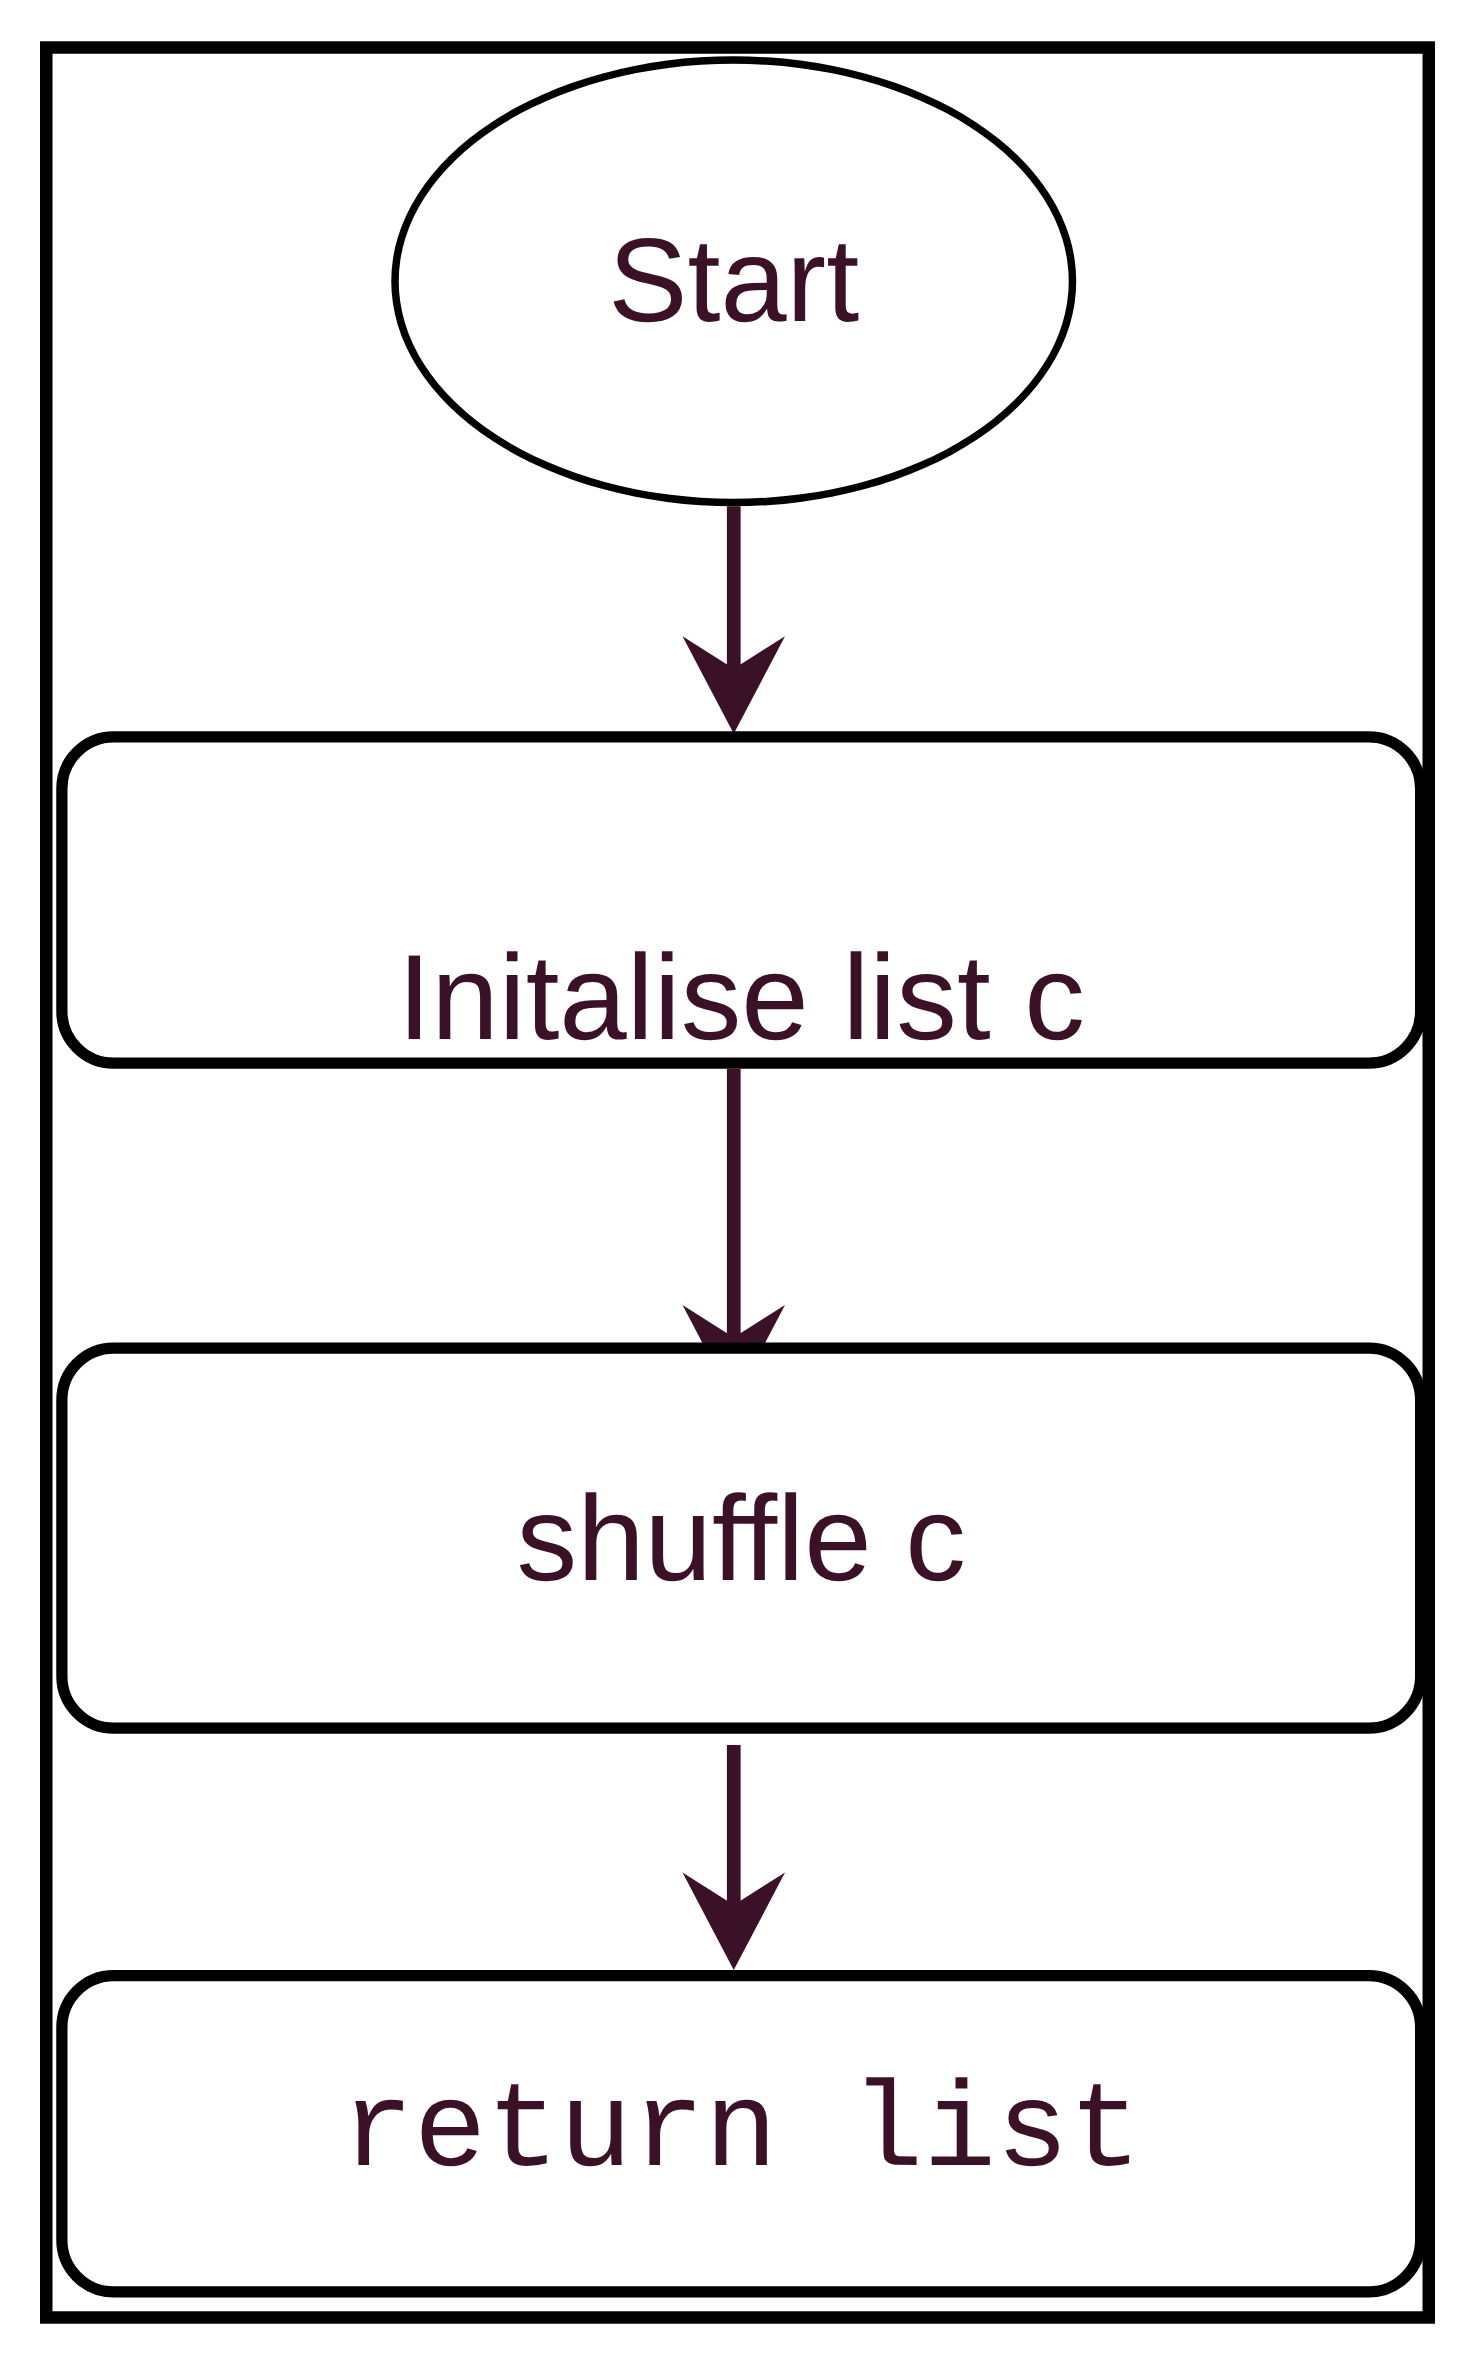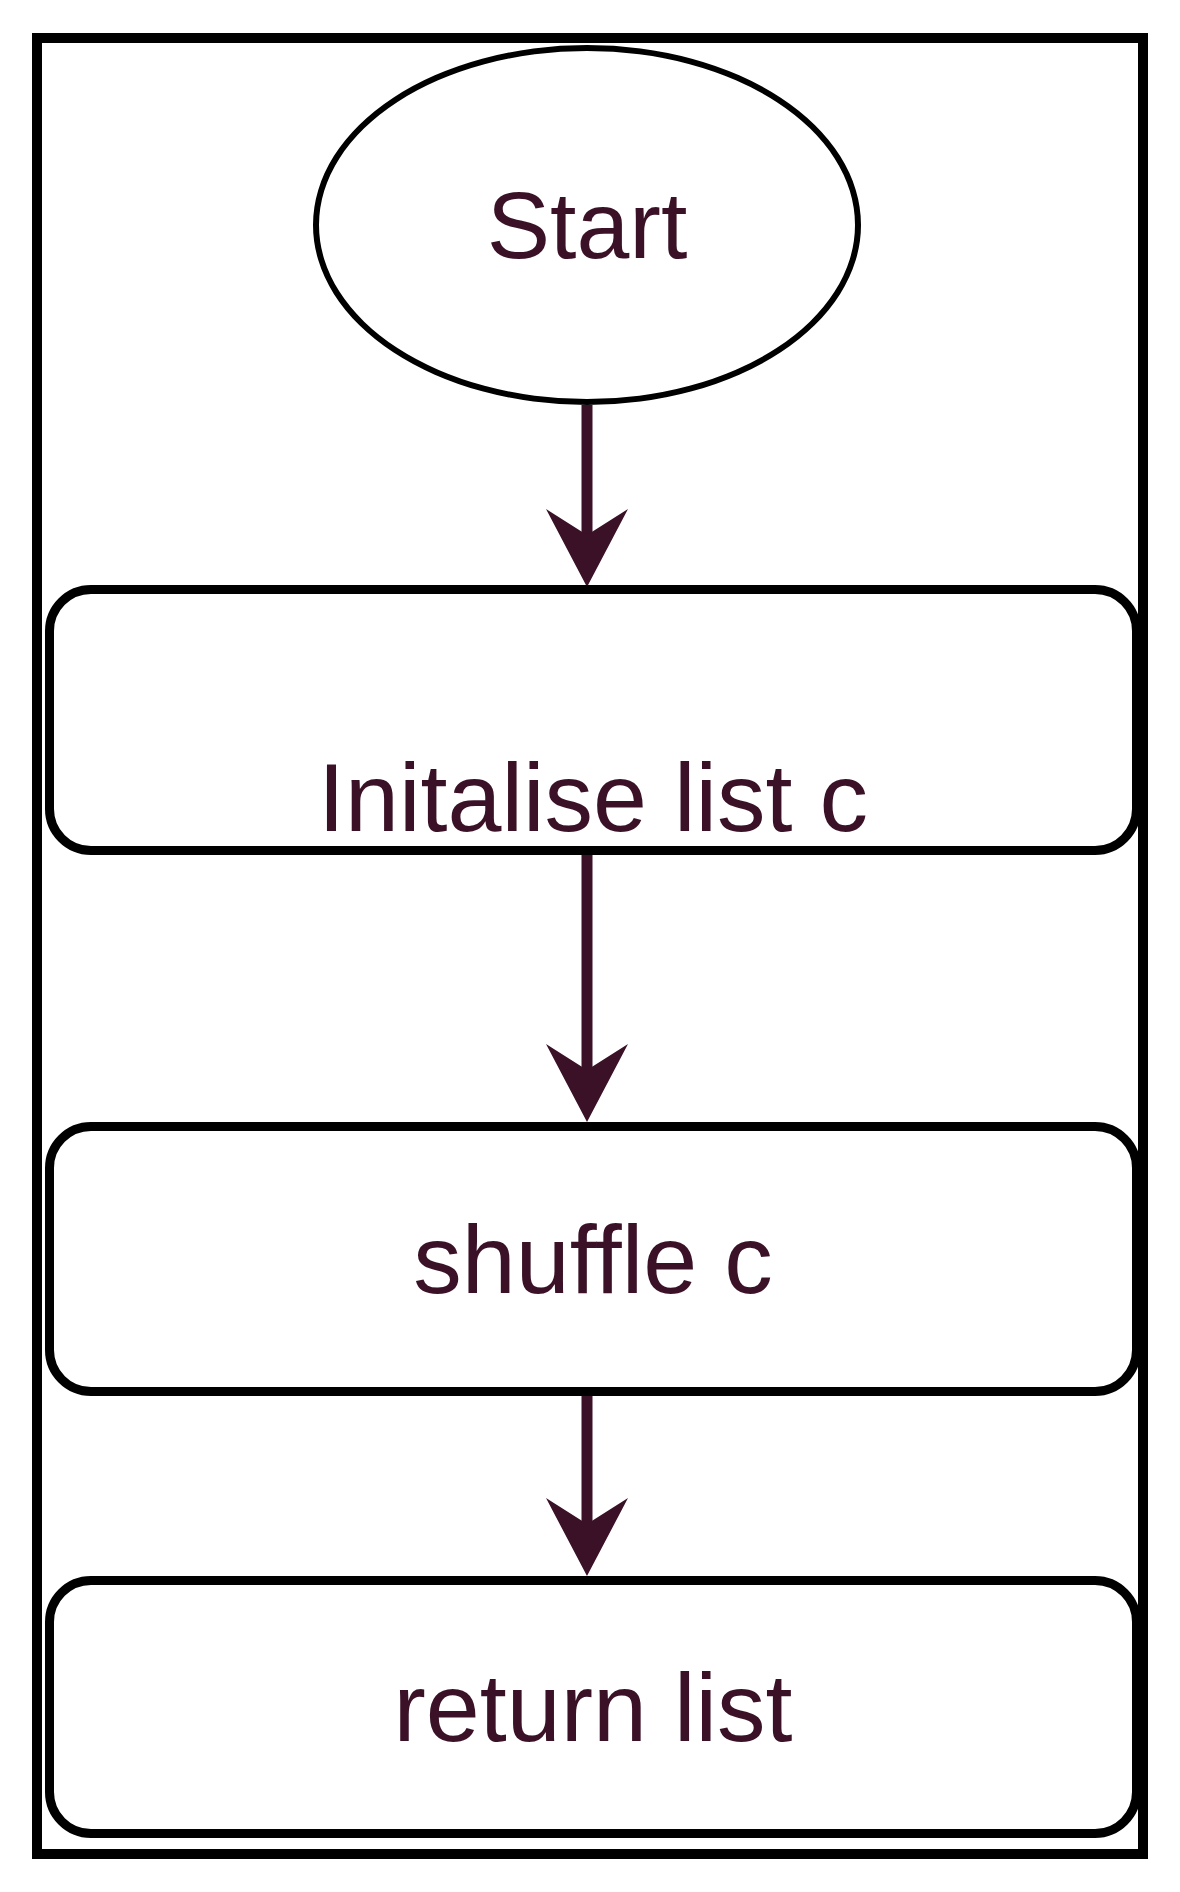--- a/index.html
+++ b/index.html
@@ -51,22 +51,22 @@
     text-align: center;
   }
   .node-box {
     left: 45px;
     width: 1096px;
     border: 9px solid var(--line);
     border-radius: 46px;
     font-size: 97px;
   }
   .node-box-1 { top: 585px;  height: 270px; align-items: flex-end; }
-  .node-box-2 { top: 1122px; height: 274px; text-align: center; }
-  .node-box-3 { top: 1576px; height: 262px; }
+  .node-box-2 { top: 1074px; height: 313px; text-align: center; }
+  .node-box-3 { top: 1576px; height: 262px; font-family: Liberation Mono, monospace; }
   .arrow {
     position: absolute;
     left: 536px;
     width: 102px;
     overflow: visible;
   }
   .arrow-1 { top: 405px;  height: 182px; }
   .arrow-2 { top: 855px;  height: 267px; }
   .arrow-3 { top: 1396px; height: 180px; }
   .arrow line   { stroke: var(--ink); stroke-width: 11px; }

